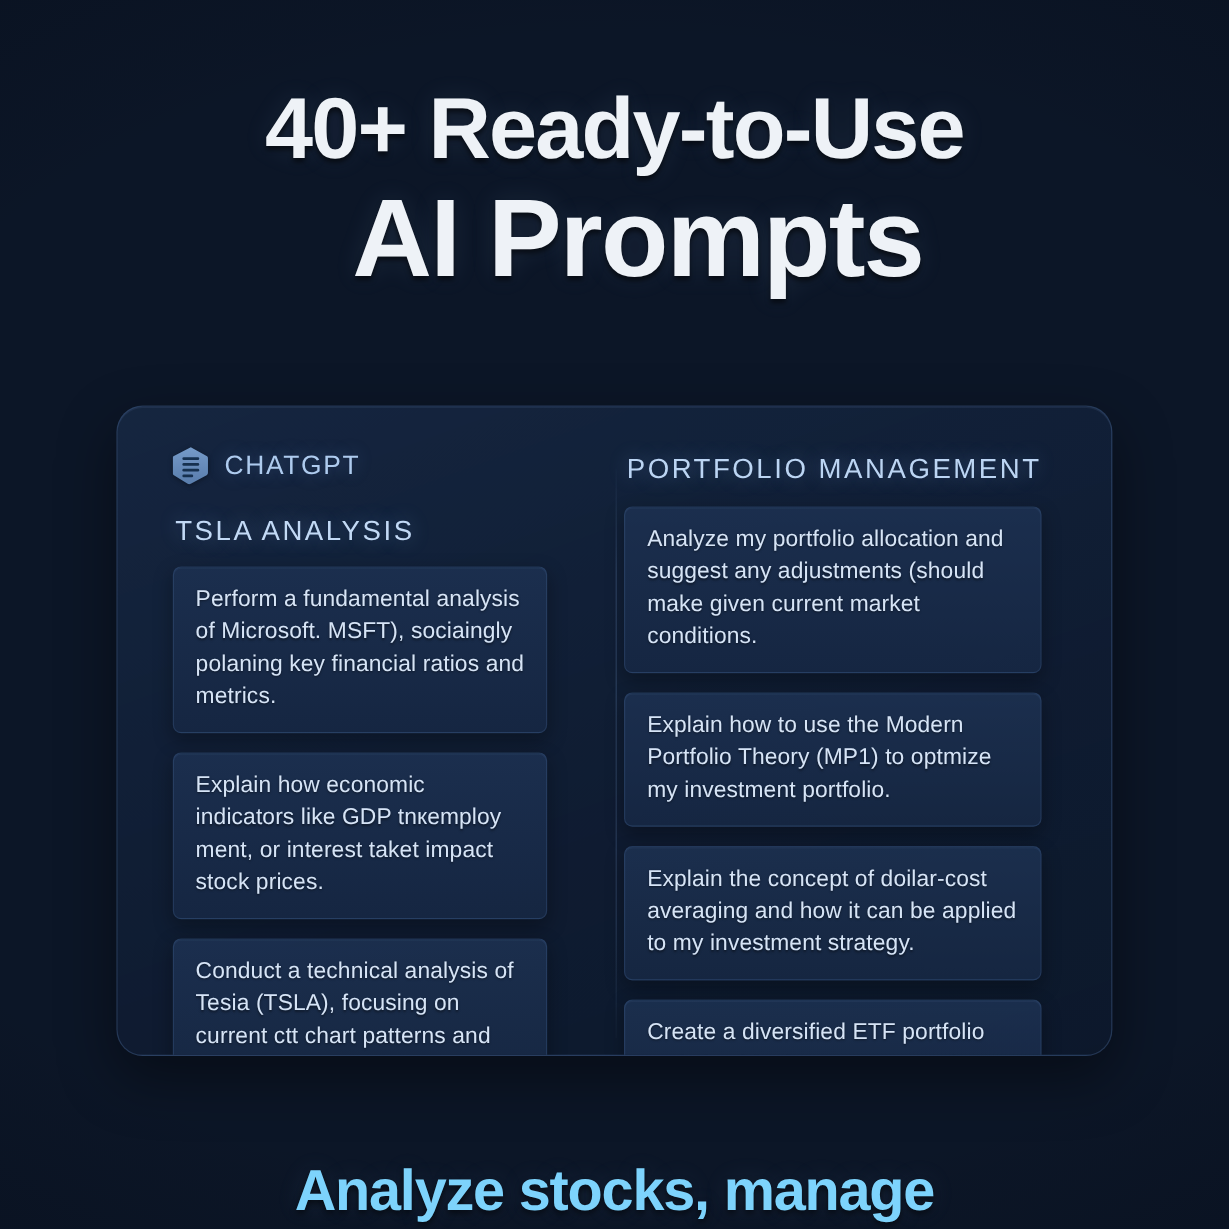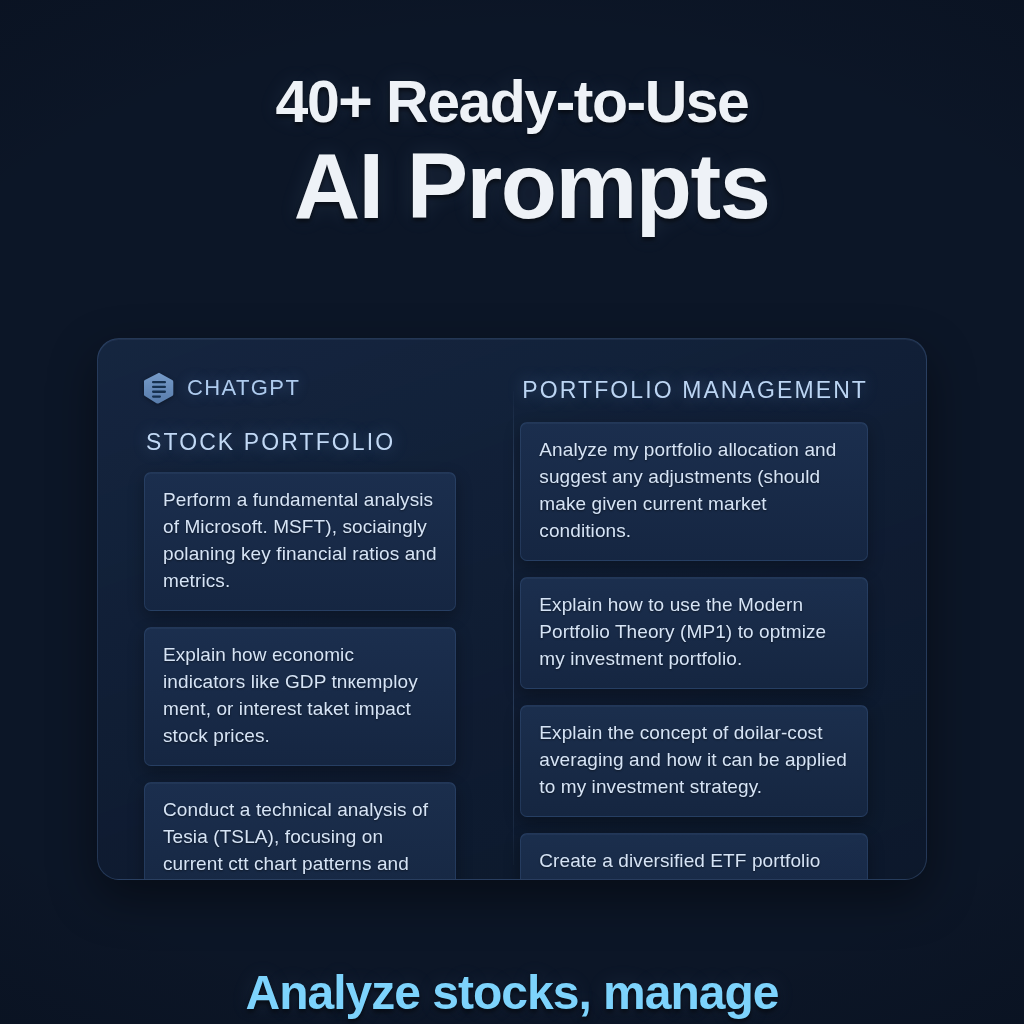--- a/index.html
+++ b/index.html
@@ -49,21 +49,21 @@
     display: block;
     font-family: "Liberation Sans", sans-serif;
     font-weight: 700;
     letter-spacing: -1.5px;
     color: #eef2f7;
     text-shadow:
       0 3px 4px rgba(0,0,0,0.55),
       0 0 22px rgba(150,180,220,0.12);
     line-height: 1.02;
   }
-  .headline .line1 { font-size: 59px; }
+  .headline .line1 { font-size: 72px; }
   .headline .line2 { font-size: 92px; margin-top: 8px; padding-left: 39px; }
 
   
   .panel {
     position: absolute;
     left: 97px;
     top: 338px;
     width: 828px;
     height: 540px;
     border-radius: 22px;
@@ -200,21 +200,21 @@
             </defs>
             <path d="M15 0.8 L28.2 8 C29.3 8.6 29.3 9.4 29.3 10.6 L29.3 21.4 C29.3 22.6 29.3 23.4 28.2 24 L15 31.2 C14 31.7 13.4 31.7 12.4 31.2 L0.9 24 C-0.2 23.4 -0.2 22.6 -0.2 21.4 L-0.2 10.6 C-0.2 9.4 -0.2 8.6 0.9 8 Z" fill="url(#hexg)" opacity="0.92"></path>
             <rect x="8" y="9" width="14" height="2.3" rx="1.1" fill="#16304f"></rect>
             <rect x="8" y="13.8" width="14" height="2.3" rx="1.1" fill="#16304f"></rect>
             <rect x="8" y="18.6" width="14" height="2.3" rx="1.1" fill="#16304f"></rect>
             <rect x="8" y="23.4" width="9" height="2.3" rx="1.1" fill="#16304f"></rect>
           </svg>
           <span class="brand-label">CHATGPT</span>
         </div>
 
-        <div class="section-title">STOCK PORTFOLIO</div>
+        <div class="section-title">TSLA ANALYSIS</div>
 
         <div class="card">Perform a fundamental analysis of Microsoft. MSFT), sociaingly polaning key financial ratios and metrics.</div>
         <div class="card">Explain how economic indicators like GDP tnкemploy ment, or interest taket impact stock prices.</div>
         <div class="card">Conduct a technical analysis of Tesia (TSLA), focusing on current ctt chart patterns and momeriiiih indica.</div>
       </div>
 
       <div class="col col-right">
         <div class="section-title">PORTFOLIO MANAGEMENT</div>
 
         <div class="card">Analyze my portfolio allocation and suggest any adjustments (should make given current market conditions.</div>

